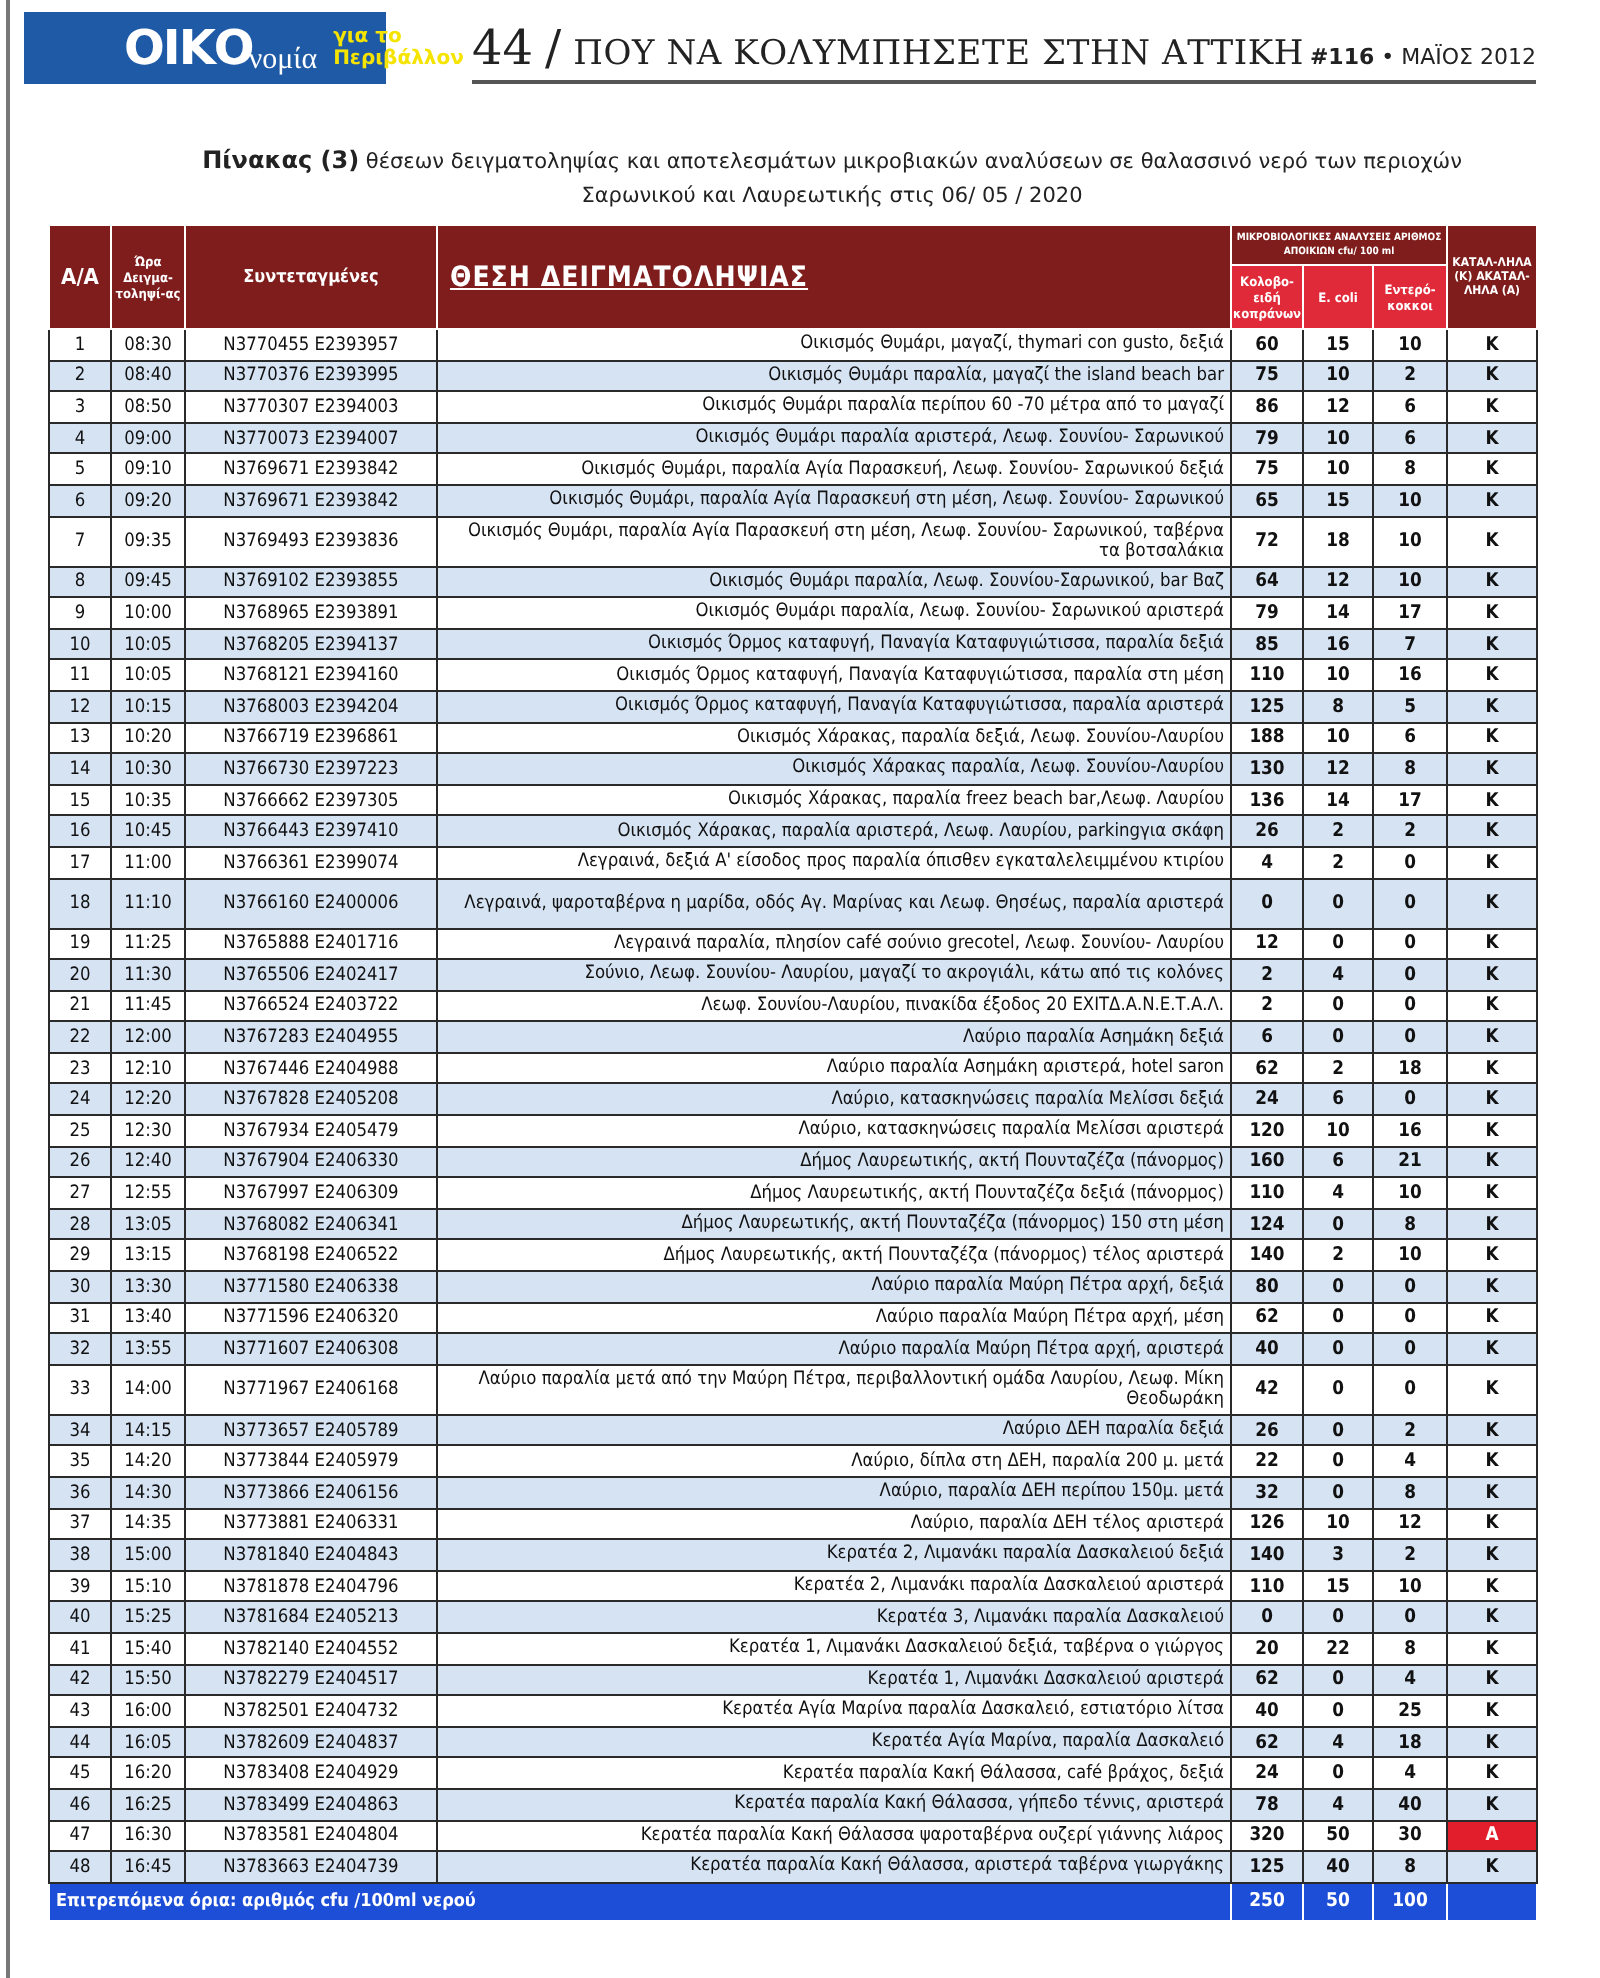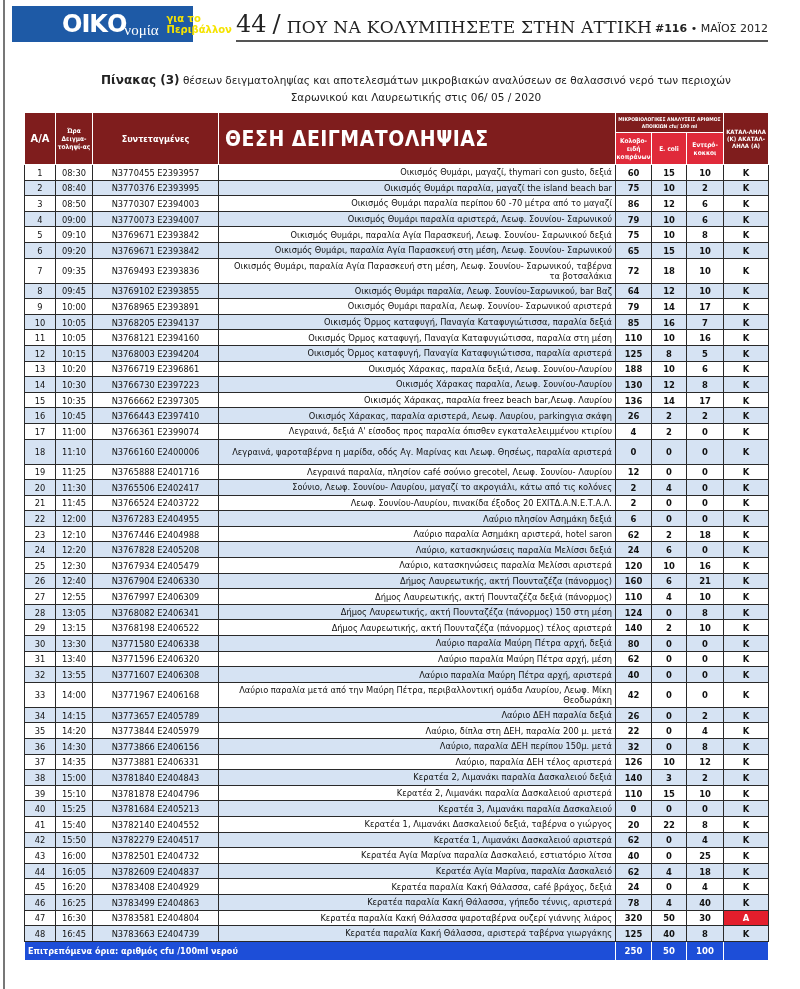--- a/index.html
+++ b/index.html
@@ -27,21 +27,21 @@
   table.data th { background: #7f1d1d; color: #fff; font-weight: bold; border: 1px solid #ffffff; text-align: center; vertical-align: middle; }
   table.data td { border: 1px solid #2a2a2a; font-size: 9.2px; height: 15.6px; padding: 0 3px; color: #111; vertical-align: middle; white-space: nowrap; overflow: hidden; }
   table.data td.c { text-align: center; }
   table.data td.loc { text-align: right; white-space: normal; line-height: 10px; }
   table.data td.num { text-align: center; font-weight: bold; font-size: 9.4px; }
   table.data tr.alt td { background: #d6e3f3; }
   table.data tr.tall td { height: 25px; }
   th.h-aa { font-size: 11px; }
   th.h-time { font-size: 6.5px; line-height: 8px; font-weight: bold; }
   th.h-coord { font-size: 9px; }
-  th.h-loc { font-size: 21px; text-align: left !important; padding-left: 6px; letter-spacing: 0.5px; }
+  th.h-loc { font-size: 14px; text-align: left !important; padding-left: 6px; letter-spacing: 0.5px; text-decoration: underline; }
   th.h-group { font-size: 5px; line-height: 7px; height: 20px; }
   th.h-sub { background: #e02a3a !important; font-size: 6.5px; line-height: 8px; height: 32px; }
   th.h-class { font-size: 6px; line-height: 7px; }
   td.flag-bad { background: #e31e2c !important; color: #fff !important; }
   tr.footer td { background: #1d4ed8; color: #fff; font-weight: bold; border: 1px solid #ffffff; height: 19px; font-size: 9px; }
   tr.footer td.fnum { text-align: center; font-size: 9.5px; }
 </style>
 </head>
 <body>
 
@@ -306,21 +306,21 @@
         <td class="loc">Λεωφ. Σουνίου-Λαυρίου, πινακίδα έξοδος 20 EXITΔ.Α.Ν.Ε.Τ.Α.Λ.</td>
         <td class="num">2</td>
         <td class="num">0</td>
         <td class="num">0</td>
         <td class="num">Κ</td>
       </tr>
       <tr class="alt">
         <td class="c">22</td>
         <td class="c">12:00</td>
         <td class="c">N3767283 E2404955</td>
-        <td class="loc">Λαύριο πλησίον Ασημάκη δεξιά</td>
+        <td class="loc">Λαύριο παραλία Ασημάκη δεξιά</td>
         <td class="num">6</td>
         <td class="num">0</td>
         <td class="num">0</td>
         <td class="num">Κ</td>
       </tr>
       <tr class="">
         <td class="c">23</td>
         <td class="c">12:10</td>
         <td class="c">N3767446 E2404988</td>
         <td class="loc">Λαύριο παραλία Ασημάκη αριστερά,  hotel saron</td>

